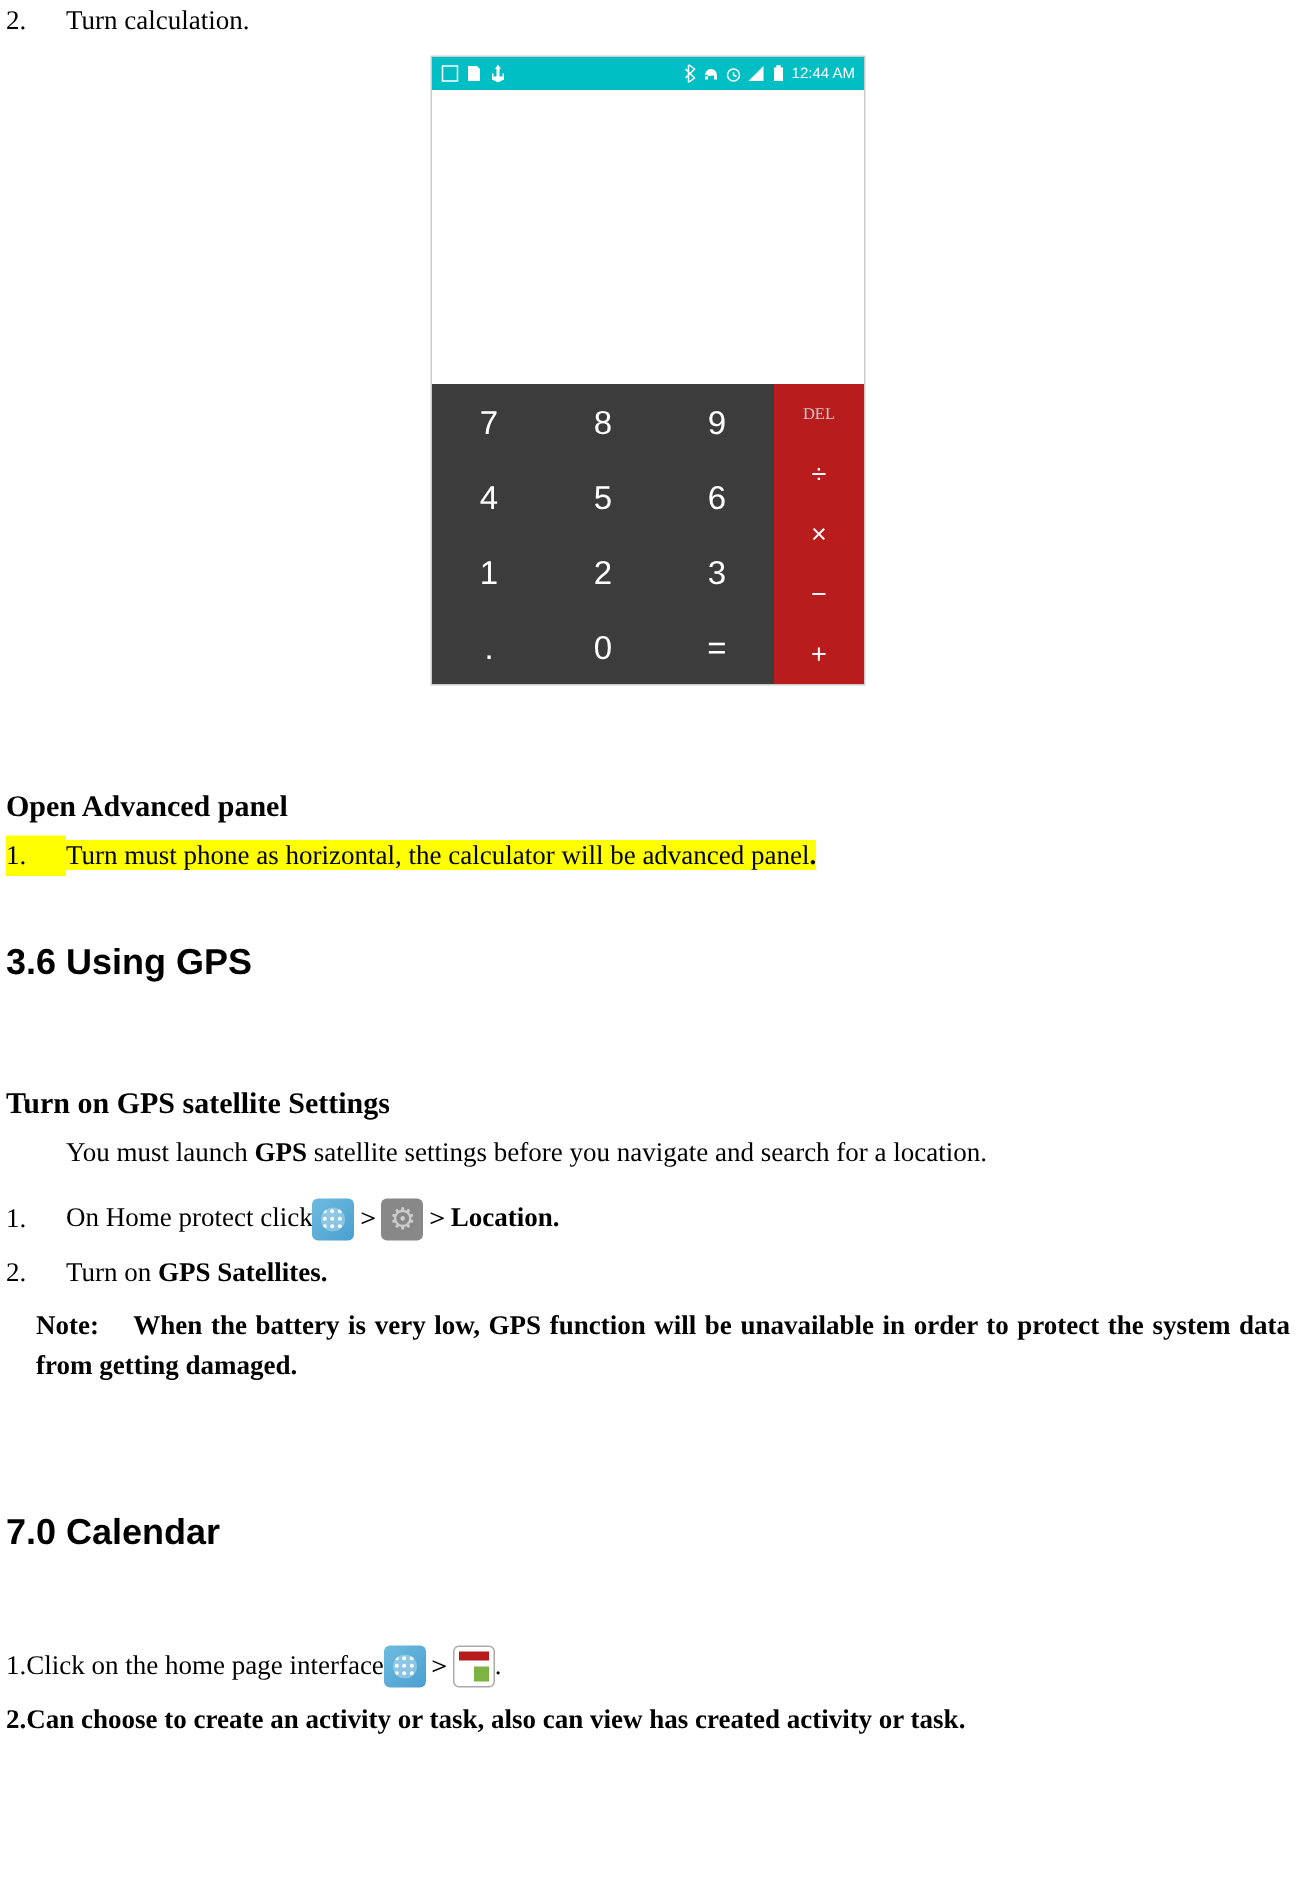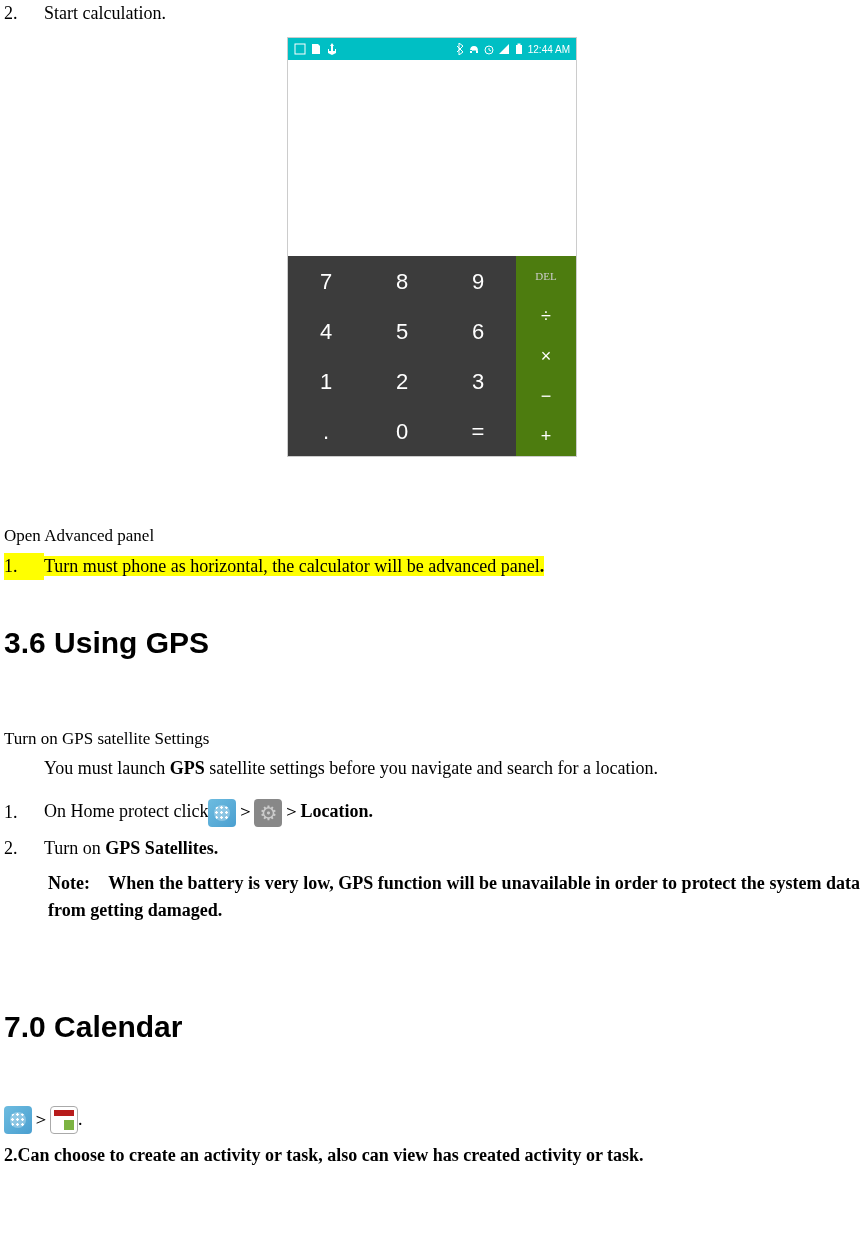--- a/index.html
+++ b/index.html
@@ -13,54 +13,54 @@
   .phone-screen { width: 290px; height: 420px; background: #fff; display: flex; flex-direction: column; border: 1px solid #ccc; }
   
   .status-bar { height: 22px; background: #00bfc4; display: flex; align-items: center; justify-content: space-between; padding: 0 6px; color: #fff; font-size: 10px; font-family: sans-serif; }
   .status-left { display: flex; gap: 4px; align-items: center; }
   .status-right { display: flex; gap: 3px; align-items: center; }
   .status-icon { width: 12px; height: 12px; }
   
   .calc-display { flex: 1; background: #fff; }
   .calc-keypad { height: 200px; display: flex; }
   .calc-numbers { flex: 1; background: #3c3c3c; display: grid; grid-template-columns: repeat(3, 1fr); grid-template-rows: repeat(4, 1fr); }
-  .calc-ops { width: 60px; background: #4d7c0f; display: flex; flex-direction: column; }
+  .calc-ops { width: 60px; background: #b91c1c; display: flex; flex-direction: column; }
   .calc-key { display: flex; align-items: center; justify-content: center; color: #fff; font-size: 22px; font-family: sans-serif; font-weight: 300; }
   .calc-del { color: #ccc; font-size: 11px; font-weight: normal; flex: 1; display: flex; align-items: center; justify-content: center; }
   .calc-op { flex: 1; display: flex; align-items: center; justify-content: center; color: #fff; font-size: 18px; font-family: sans-serif; }
   
-  .section-sub { font-weight: normal; font-size: 17px; margin: 20px 0 4px 0; }
+  .section-sub { font-weight: bold; font-size: 20px; margin: 20px 0 4px 0; }
   .highlighted { background: #ffff00; }
   .highlighted-dot { background: #ffff00; font-weight: bold; }
   
-  h2 { font-family: Arial, sans-serif; font-size: 30px; font-weight: bold; margin: 40px 0 25px 0; }
+  h2 { font-family: Arial, sans-serif; font-size: 24px; font-weight: bold; margin: 40px 0 25px 0; }
   
   .indent { margin-left: 40px; }
   .bold { font-weight: bold; }
   
   .inline-icon { display: inline-block; width: 28px; height: 28px; vertical-align: middle; border-radius: 4px; position: relative; }
   .icon-apps { background: linear-gradient(135deg, #6dbce0, #4a9fd0); }
   .icon-apps::after { content: ""; position: absolute; top: 50%; left: 50%; transform: translate(-50%, -50%); width: 16px; height: 16px; background: radial-gradient(circle, #fff 1px, transparent 1.5px); background-size: 5px 5px; border-radius: 50%; background-color: rgba(255,255,255,0.3); }
   .icon-settings { background: #888; }
   .icon-settings::after { content: "⚙"; position: absolute; top: 50%; left: 50%; transform: translate(-50%, -50%); color: #ccc; font-size: 20px; }
   .icon-calendar { background: #fff; border: 1px solid #aaa; }
   .icon-calendar::before { content: ""; position: absolute; top: 3px; left: 3px; right: 3px; height: 6px; background: #b71c1c; }
   .icon-calendar::after { content: ""; position: absolute; bottom: 3px; right: 3px; width: 10px; height: 10px; background: #7cb342; }
   
   .arrow { font-family: sans-serif; }
-  .note-para { text-align: justify; margin-left: 44px; }
+  .note-para { text-align: justify; margin-left: 20px; }
   .spacer { height: 40px; }
   .spacer-sm { height: 16px; }
 </style>
 </head>
 <body>
 
 <div class="list-item">
   <div class="list-num">2.</div>
-  <div class="list-text">Start calculation.</div>
+  <div class="list-text">Turn calculation.</div>
 </div>
 
 <div class="screenshot-container">
   <div class="phone-screen">
     <div class="status-bar">
       <div class="status-left">
         <svg class="status-icon" viewBox="0 0 12 12">
             <rect x="1" y="1" width="10" height="10" fill="none" stroke="#fff" stroke-width="1"></rect>
           </svg>
         <svg class="status-icon" viewBox="0 0 12 12">
@@ -156,19 +156,20 @@
 </div>
 
 <div class="spacer"></div>
 
 <h2>7.0 Calendar</h2>
 
 <div class="spacer-sm"></div>
 <div class="spacer-sm"></div>
 
 <div style="display:flex;align-items:center;">
+  <span>1.Click on the home page interface</span>
     <span class="inline-icon icon-apps"></span>
     <span class="arrow">＞</span>
     <span class="inline-icon icon-calendar"></span>
     <span>.</span>
 </div>
 
 <div style="margin-top:8px;font-weight:bold;">2.Can choose to create an activity or task, also can view has created activity or task.</div>
 
 </body></html>

